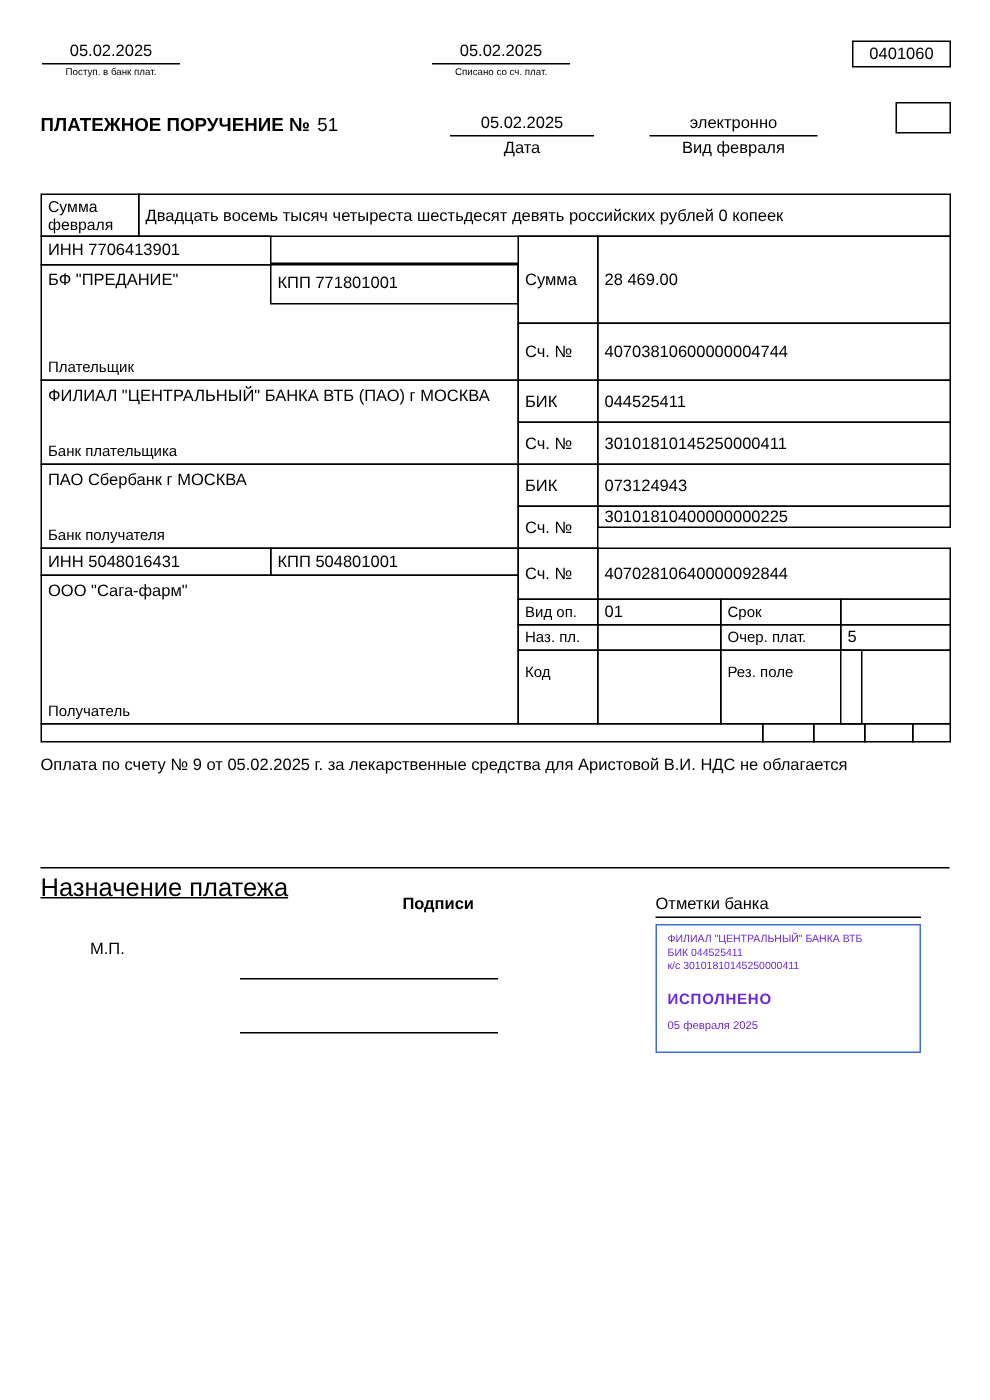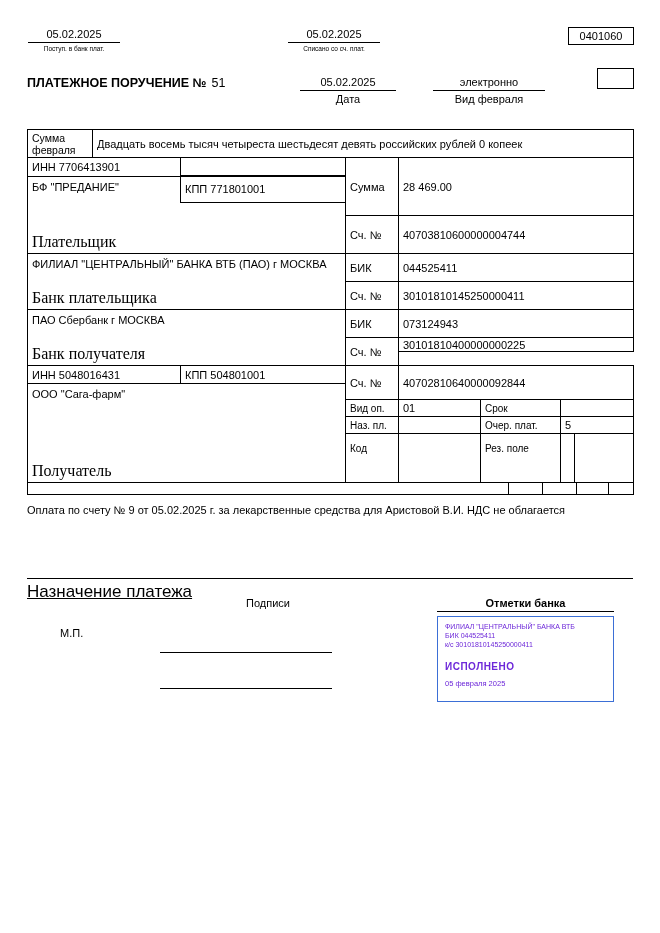--- a/index.html
+++ b/index.html
@@ -23,27 +23,27 @@
 
   
   .tc{position:absolute;border:1px solid #000;box-sizing:border-box;display:flex;
       align-items:center;padding:0 4px;font-size:11px;overflow:hidden;white-space:nowrap;}
   .tc-wrap{white-space:normal;align-items:flex-start;padding-top:2px;font-size:10.5px;line-height:12px;}
   .tc-col{flex-direction:column;align-items:flex-start;justify-content:space-between;
           padding:4px 4px 2px 4px;}
   .tc-small{font-size:10px;}
   .tc-top{align-items:flex-start;padding-top:9px;}
   .blk-name{font-size:11px;white-space:nowrap;}
-  .blk-cap{font-size:16px;white-space:nowrap;font-family:Liberation Serif, serif;}
+  .blk-cap{font-size:10px;white-space:nowrap;}
 
   
   .purpose-text{position:absolute;font-size:11px;white-space:nowrap;}
   .purpose-cap{position:absolute;border-top:1px solid #000;padding-top:3px;font-size:17px;text-decoration:underline;}
-  .sign-cap{position:absolute;text-align:center;font-weight:normal;font-size:11px;}
-  .marks-cap{position:absolute;text-align:center;font-weight:bold;font-size:11px;
+  .sign-cap{position:absolute;text-align:right;font-weight:bold;font-size:11px;}
+  .marks-cap{position:absolute;text-align:left;font-weight:normal;font-size:11px;
              border-bottom:1px solid #000;padding-bottom:2px;}
   .mp{position:absolute;font-size:11px;}
   .sig-line{position:absolute;border-top:1px solid #000;height:0;}
 
   
   .stamp{position:absolute;border:1.5px solid #3b6fd6;box-sizing:border-box;
          color:#6d28d9;padding:5px 7px;}
   .stamp-line{font-size:7px;line-height:9px;white-space:nowrap;}
   .stamp-status{font-size:10px;font-weight:bold;margin-top:12px;letter-spacing:0.5px;}
   .stamp-date{font-size:7.5px;margin-top:7px;}

